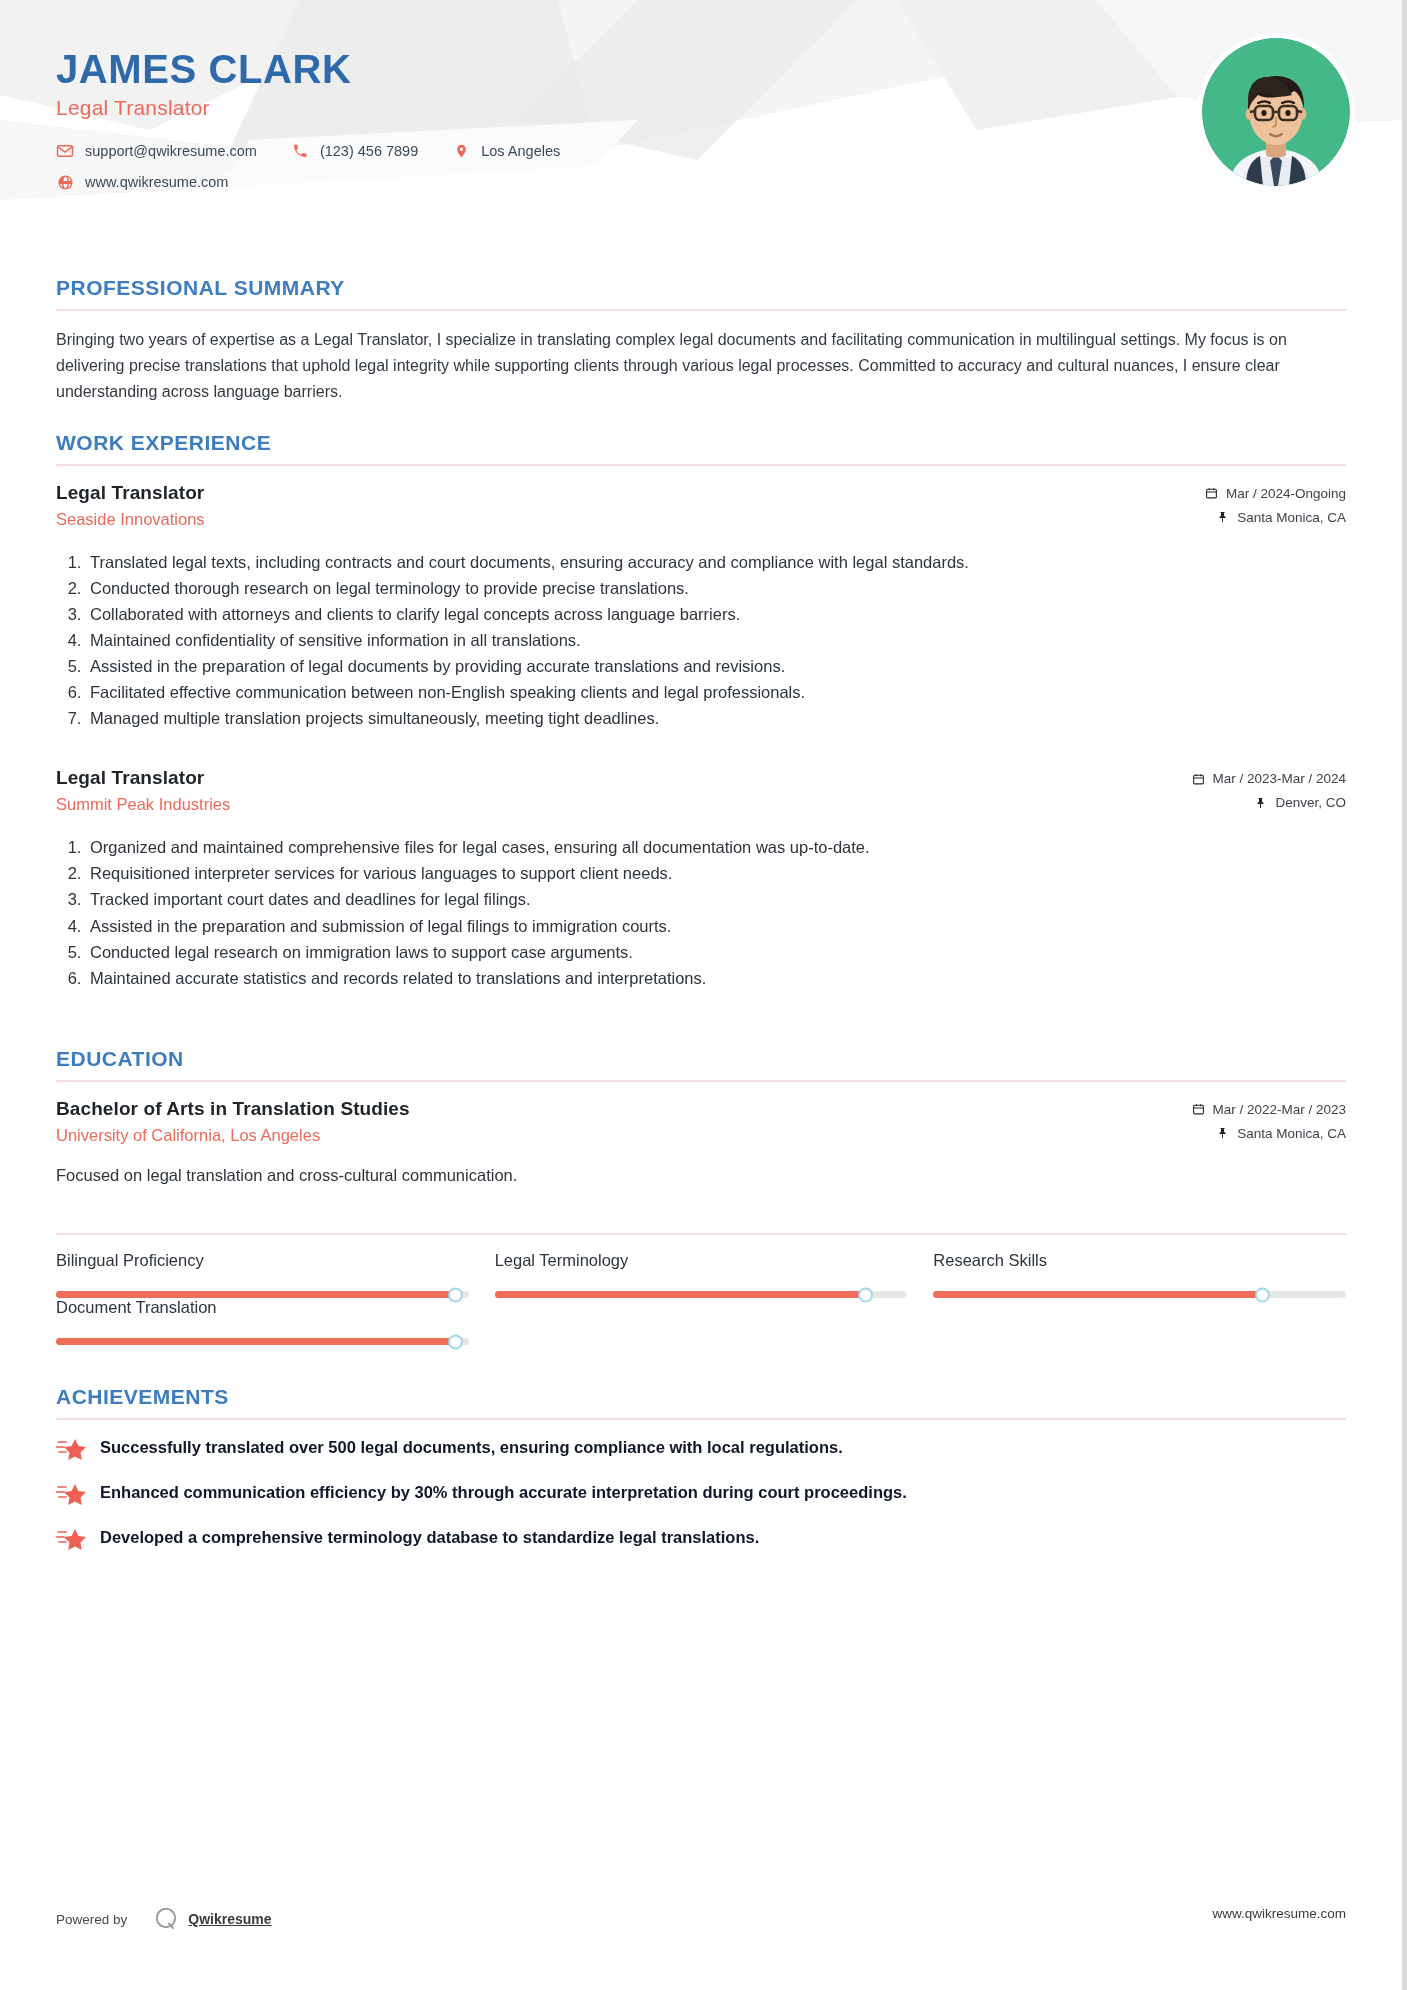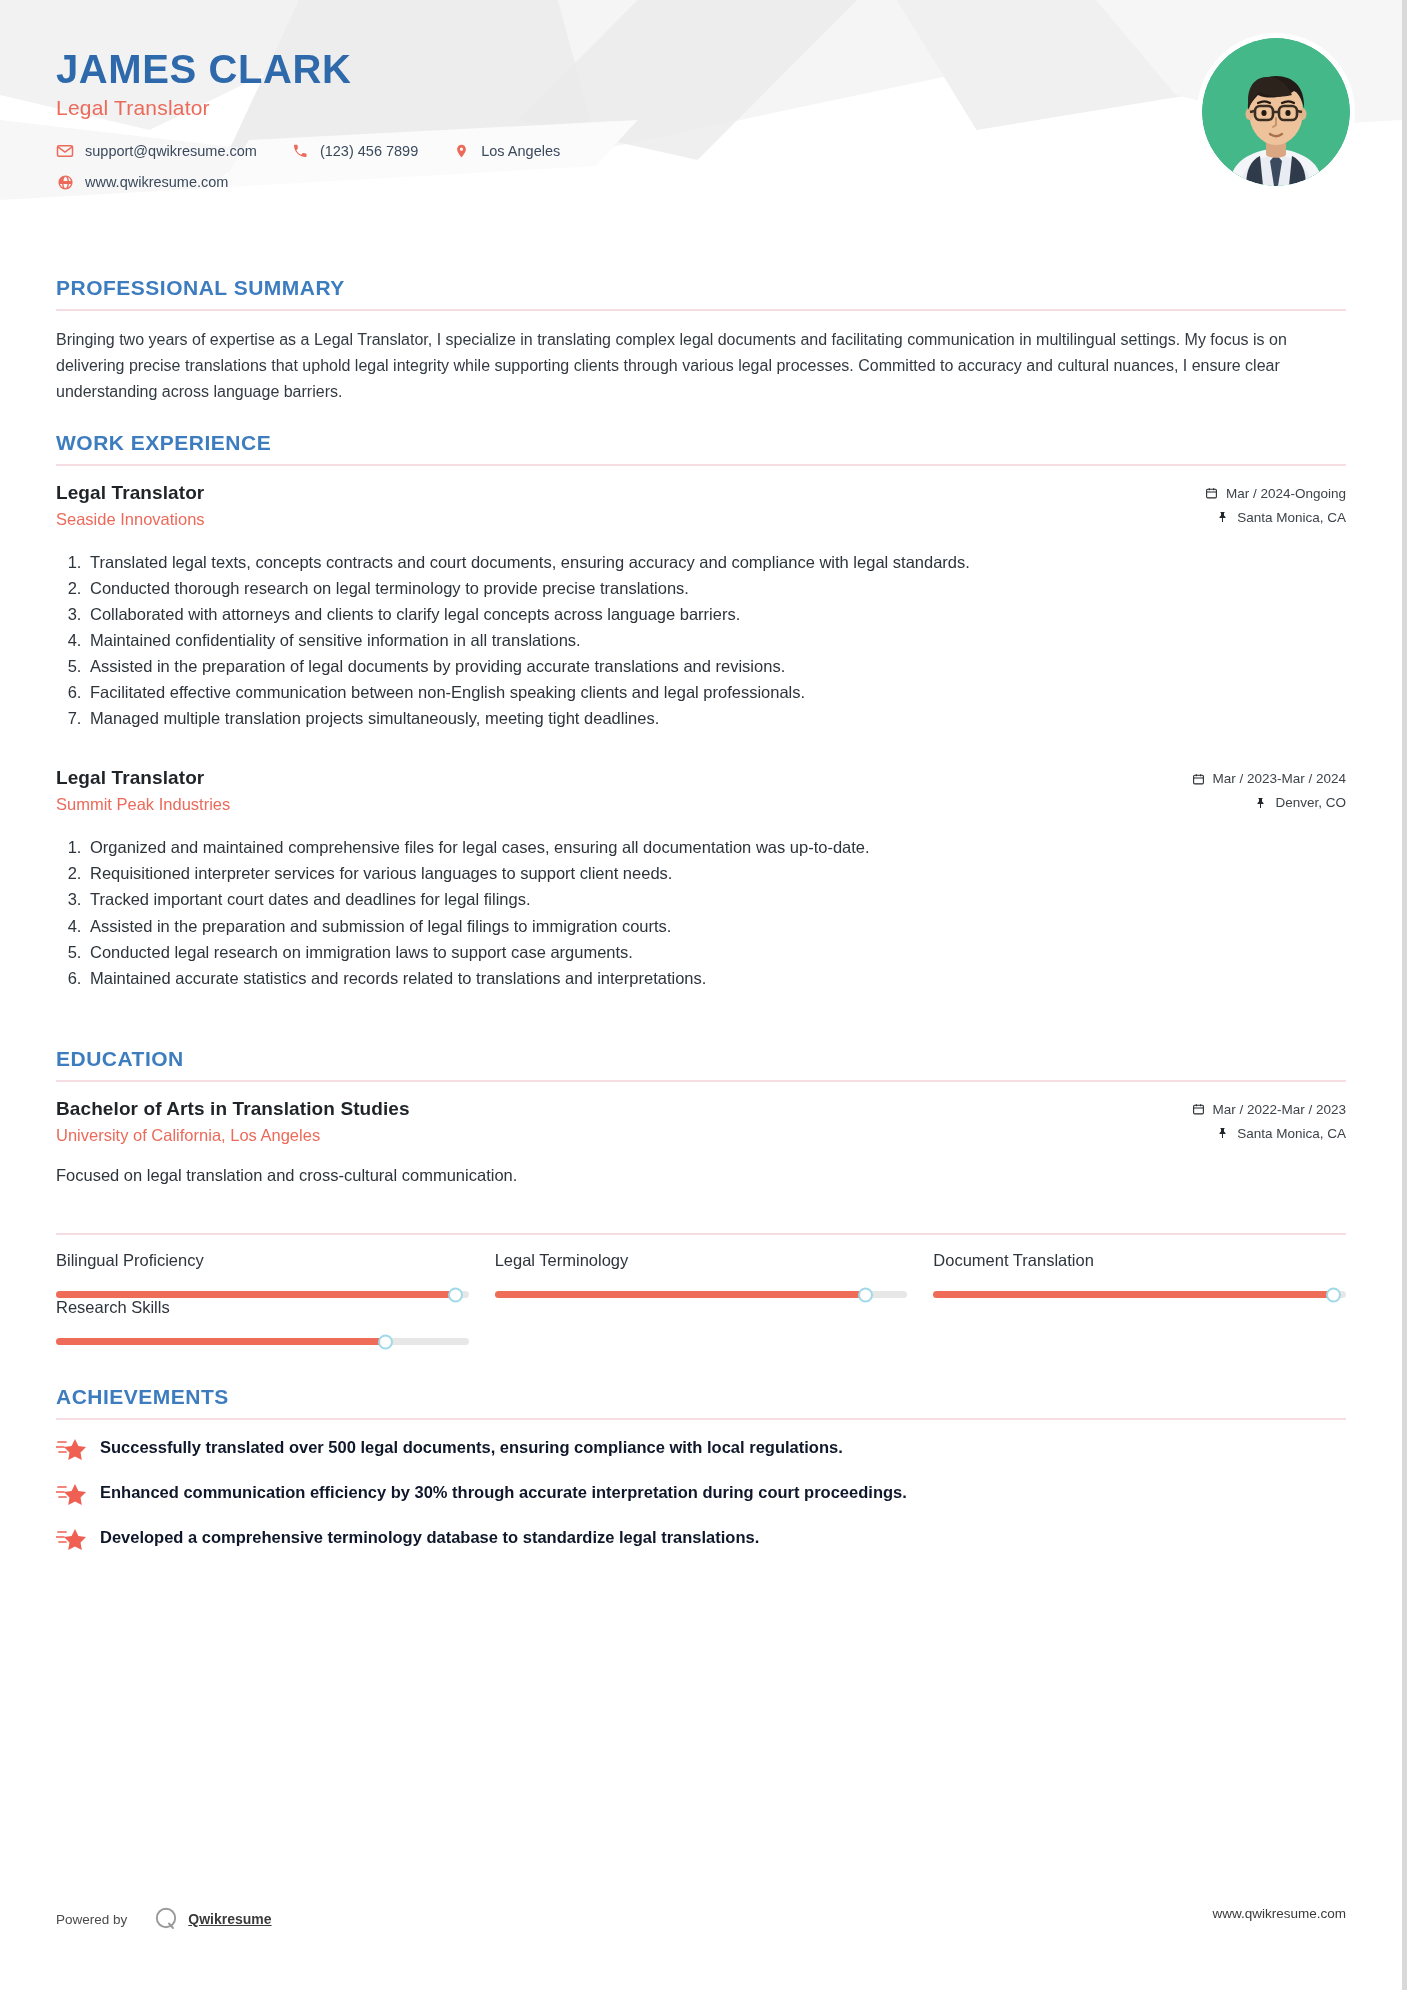--- a/index.html
+++ b/index.html
@@ -431,21 +431,21 @@
               <span class="m-icon">
                 <svg width="12" height="14" viewBox="0 0 24 24" fill="currentColor">
                   <path d="M9 2h6v2h-1v5l3 3v2h-5v8h-2v-8H5v-2l3-3V4H7V2z"></path>
                 </svg>
               </span>
               <span>Santa Monica, CA</span>
             </div>
           </div>
         </div>
         <ol class="entry-list">
-          <li>Translated legal texts, concepts contracts and court documents, ensuring accuracy and compliance with legal standards.</li>
+          <li>Translated legal texts, including contracts and court documents, ensuring accuracy and compliance with legal standards.</li>
           <li>Conducted thorough research on legal terminology to provide precise translations.</li>
           <li>Collaborated with attorneys and clients to clarify legal concepts across language barriers.</li>
           <li>Maintained confidentiality of sensitive information in all translations.</li>
           <li>Assisted in the preparation of legal documents by providing accurate translations and revisions.</li>
           <li>Facilitated effective communication between non-English speaking clients and legal professionals.</li>
           <li>Managed multiple translation projects simultaneously, meeting tight deadlines.</li>
         </ol>
       </div>
 
       <div class="entry">
@@ -531,31 +531,31 @@
           </div>
         </div>
         <div>
           <div class="skill-name">Legal Terminology</div>
           <div class="skill-bar">
             <div class="skill-fill" style="width:90%"></div>
             <div class="skill-knob" style="left:90%"></div>
           </div>
         </div>
         <div>
+          <div class="skill-name">Research Skills</div>
+          <div class="skill-bar">
+            <div class="skill-fill" style="width:80%"></div>
+            <div class="skill-knob" style="left:80%"></div>
+          </div>
+        </div>
+        <div>
           <div class="skill-name">Document Translation</div>
           <div class="skill-bar">
             <div class="skill-fill" style="width:97%"></div>
             <div class="skill-knob" style="left:97%"></div>
-          </div>
-        </div>
-        <div>
-          <div class="skill-name">Research Skills</div>
-          <div class="skill-bar">
-            <div class="skill-fill" style="width:80%"></div>
-            <div class="skill-knob" style="left:80%"></div>
           </div>
         </div>
       </div>
     </div>
 
     <div class="section" style="margin-top:40px;">
       <div class="section-title">ACHIEVEMENTS</div>
       <div class="rule"></div>
 
       <div class="ach-item">

